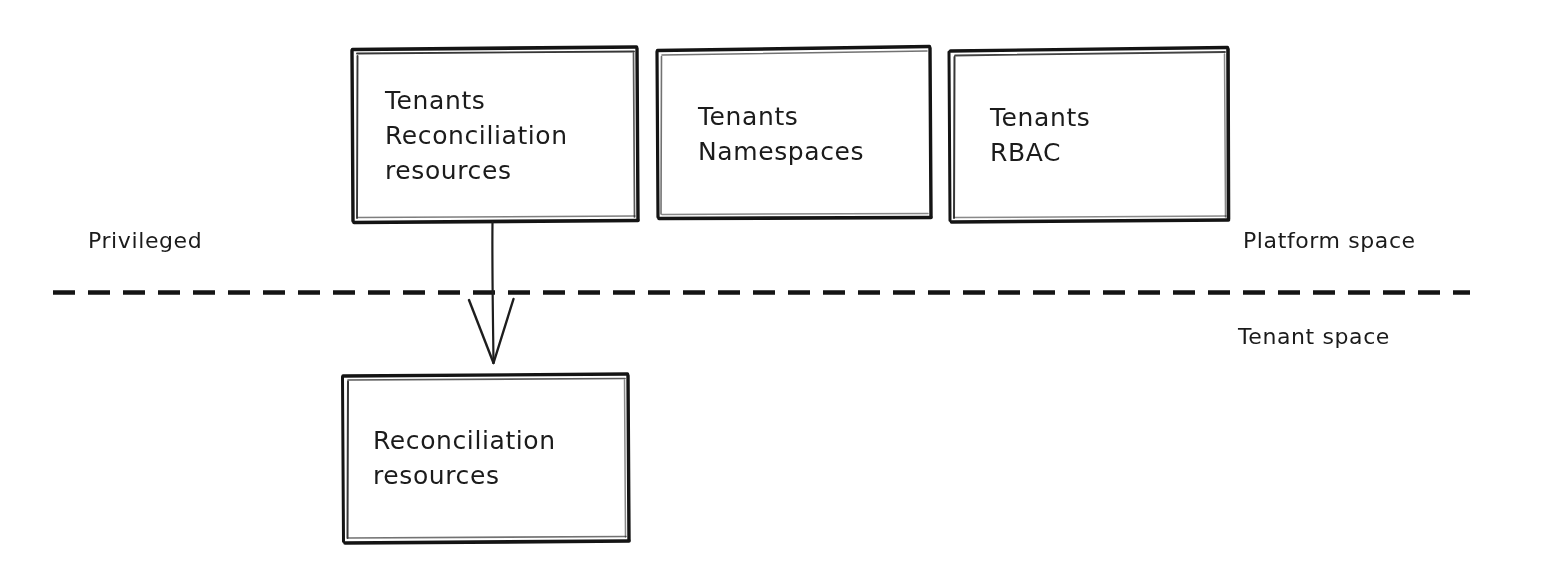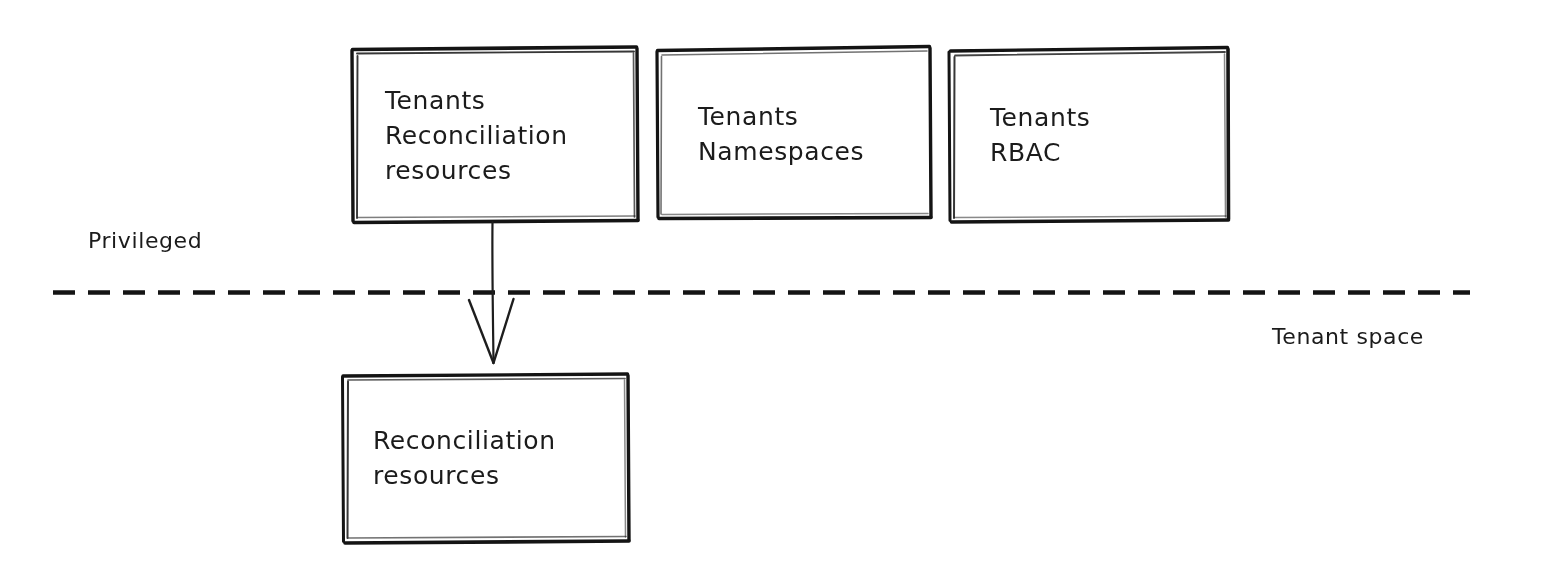--- a/index.html
+++ b/index.html
@@ -65,21 +65,21 @@
 
   #node-tenants-reconciliation .node-label { padding-left: 35px; }
   #node-tenants-namespaces     .node-label { padding-left: 42px; }
   #node-tenants-rbac           .node-label { padding-left: 42px; }
   #node-reconciliation         .node-label { padding-left: 33px; }
 
   
   #label-privileged    { left: 88px;   top: 226px; }
   #label-unprivileged  { left: 80px;   top: 317px; }
   #label-platform-space{ left: 1243px; top: 226px; }
-  #label-tenant-space  { left: 1272px; top: 322px; text-align: center; }
+  #label-tenant-space  { left: 1238px; top: 322px; text-align: center; }
 </style>
 </head>
 <body>
 
 <div id="canvas">
 
   <svg class="svg-layer" viewBox="0 0 1551 578" xmlns="http://www.w3.org/2000/svg">
 
     <g fill="none" stroke="#141414" stroke-linecap="round" stroke-linejoin="round">
       <path d="M352.5 49.5 L636.5 47.0" stroke-width="3.6"></path>
@@ -153,16 +153,17 @@
   </div>
 
   <div class="node" id="node-reconciliation">
     <div class="node-label">Reconciliation
 resources</div>
   </div>
 
   <div class="edge-label" id="label-privileged">Privileged</div>
 
 
+  <div class="edge-label" id="label-platform-space">Platform space</div>
 
   <div class="edge-label" id="label-tenant-space">Tenant space</div>
 
 </div>
 
 </body></html>

